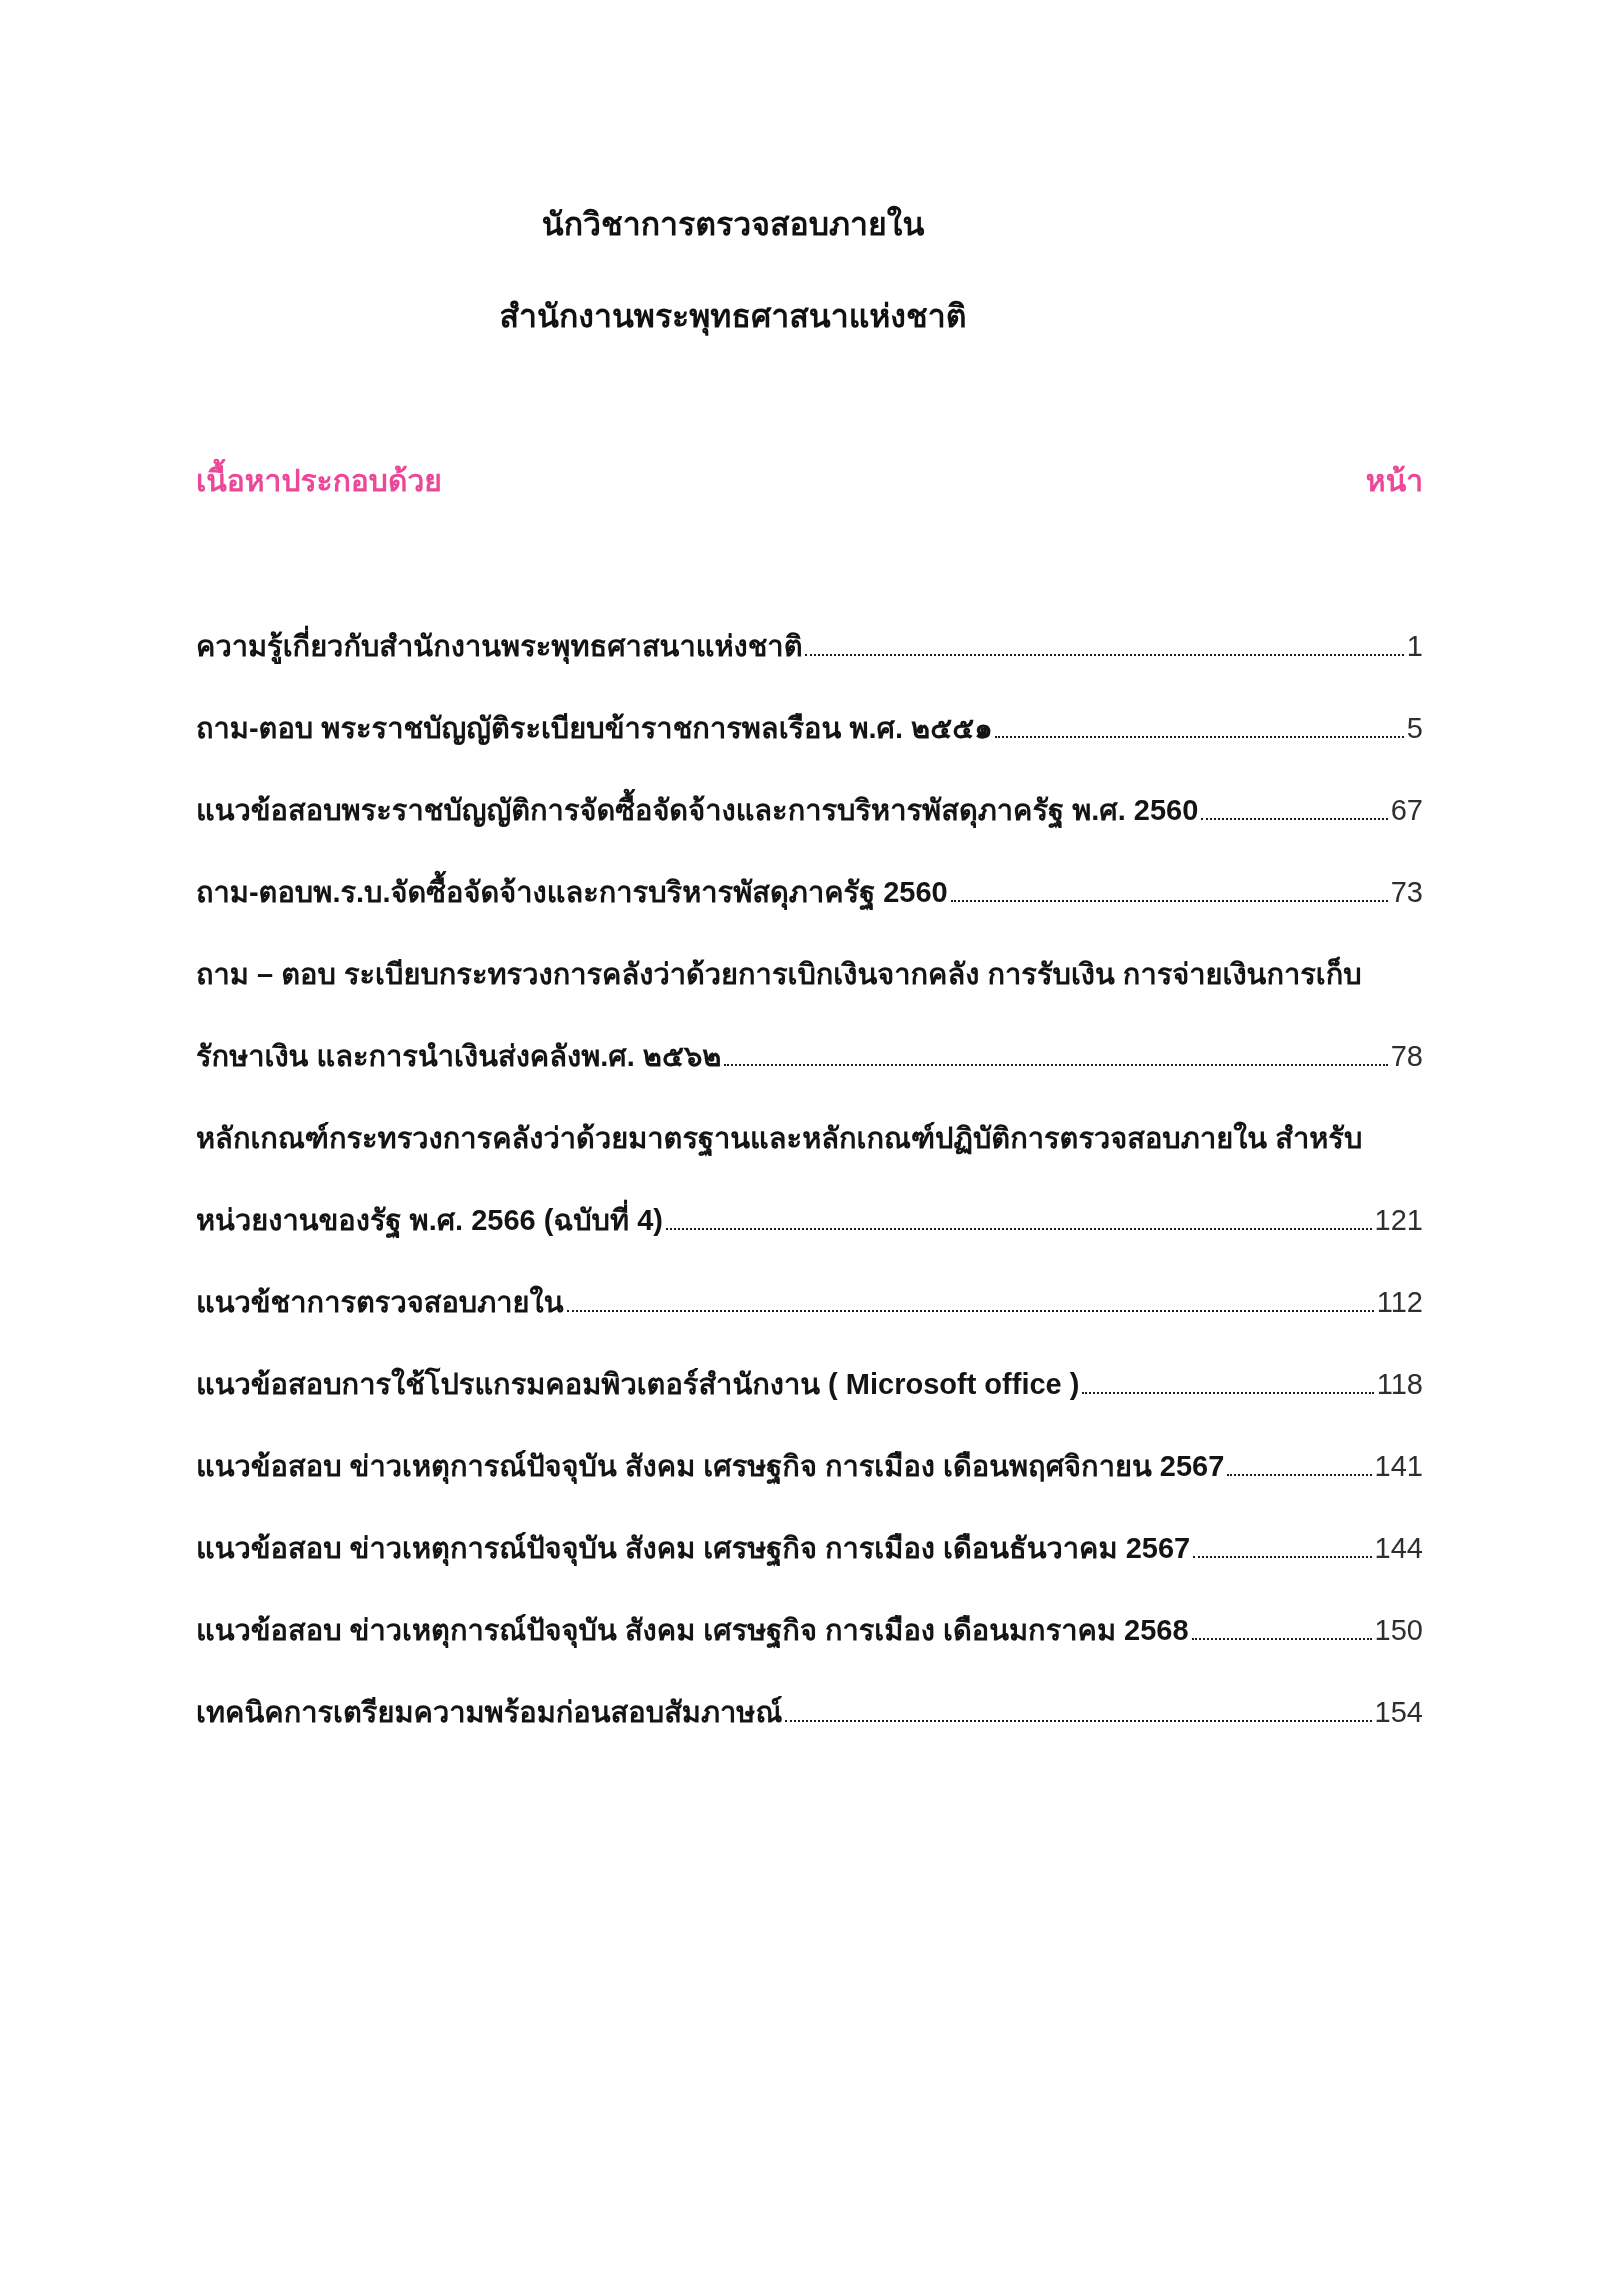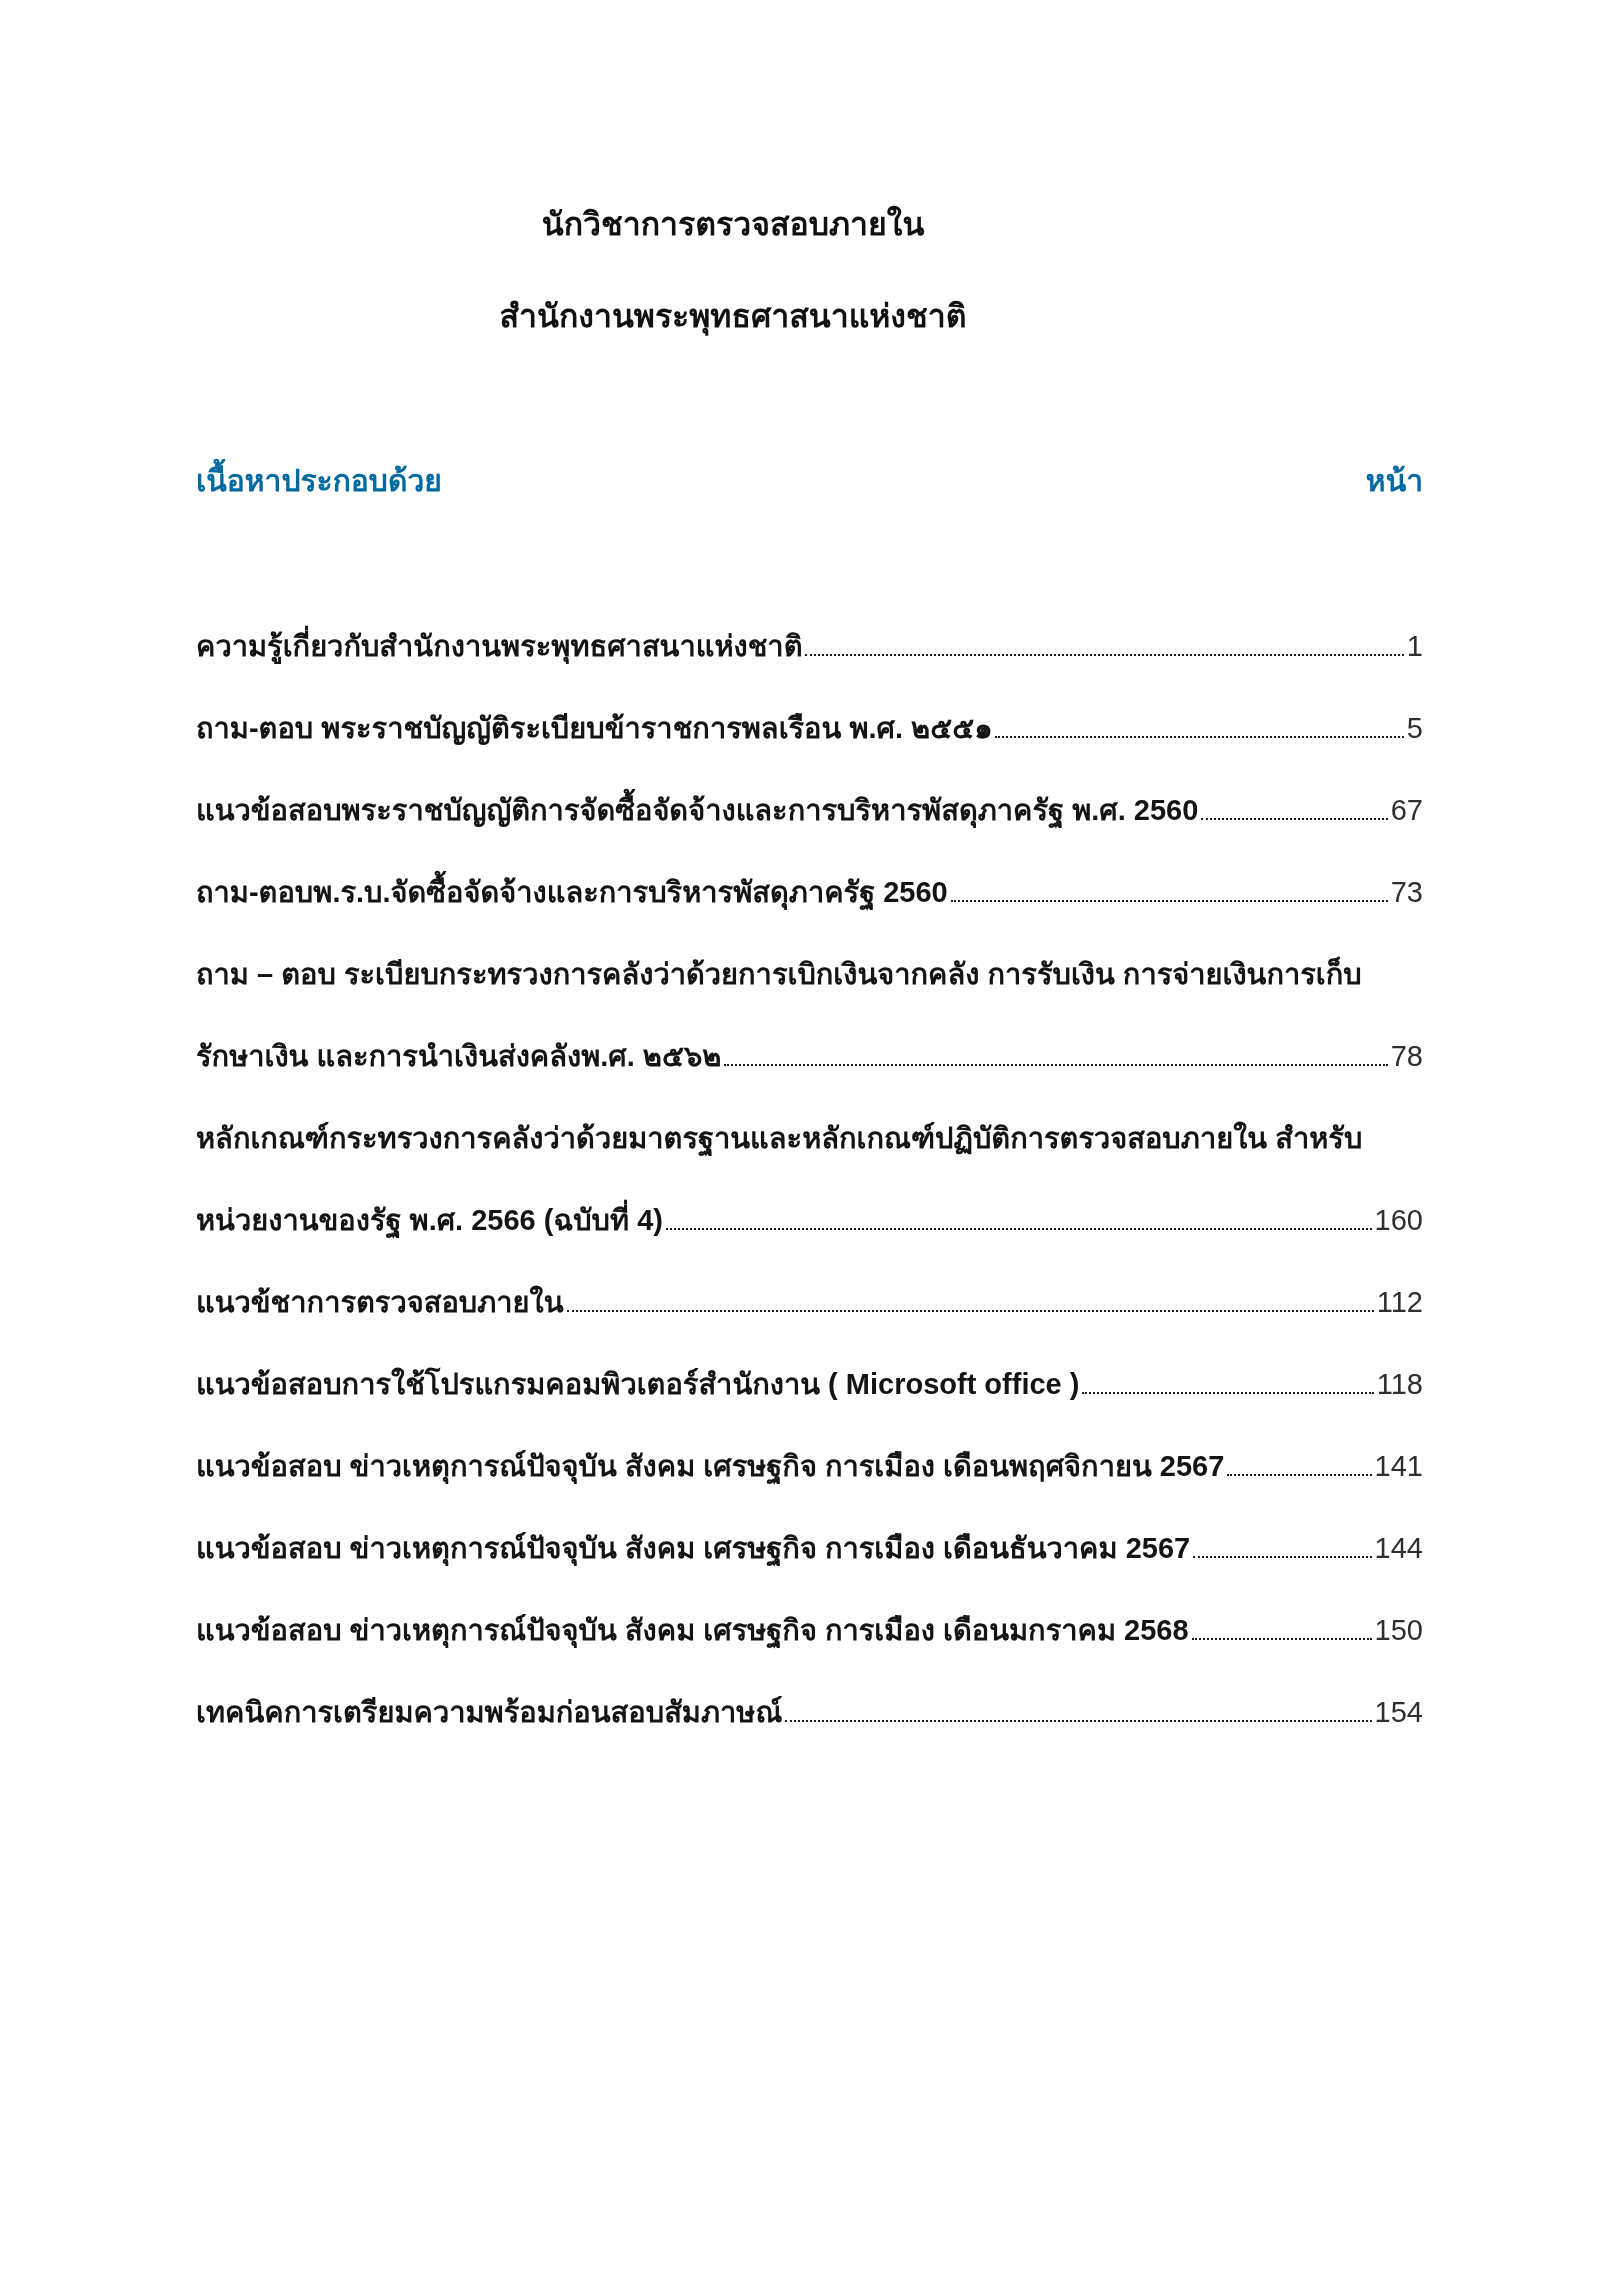--- a/index.html
+++ b/index.html
@@ -32,21 +32,21 @@
   .toc-header {
     position: absolute;
     top: 457px;
     left: 196px;
     width: 1227px;            
     display: flex;
     justify-content: space-between;
     align-items: baseline;
     font-size: 30px;
     font-weight: bold;
-    color: #0369a1;
+    color: #ec4899;
   }
 
   .toc {
     position: absolute;
     top: 594px;
     left: 196px;
     width: 1227px;            
     text-align: center;
   }
   .toc-row {
@@ -119,21 +119,21 @@
         <span class="toc-text">รักษาเงิน และการนำเงินส่งคลังพ.ศ. ๒๕๖๒</span>
         <span class="leader"></span>
         <span class="pagenum">78</span>
       </div>
       <div class="toc-row">
         <span class="toc-text">หลักเกณฑ์กระทรวงการคลังว่าด้วยมาตรฐานและหลักเกณฑ์ปฏิบัติการตรวจสอบภายใน สำหรับ</span>
       </div>
       <div class="toc-row">
         <span class="toc-text">หน่วยงานของรัฐ พ.ศ. 2566 (ฉบับที่ 4)</span>
         <span class="leader"></span>
-        <span class="pagenum">160</span>
+        <span class="pagenum">121</span>
       </div>
       <div class="toc-row">
         <span class="toc-text">แนวข้ชาการตรวจสอบภายใน</span>
         <span class="leader"></span>
         <span class="pagenum">112</span>
       </div>
       <div class="toc-row">
         <span class="toc-text">แนวข้อสอบการใช้โปรแกรมคอมพิวเตอร์สำนักงาน ( Microsoft office )</span>
         <span class="leader"></span>
         <span class="pagenum">118</span>

